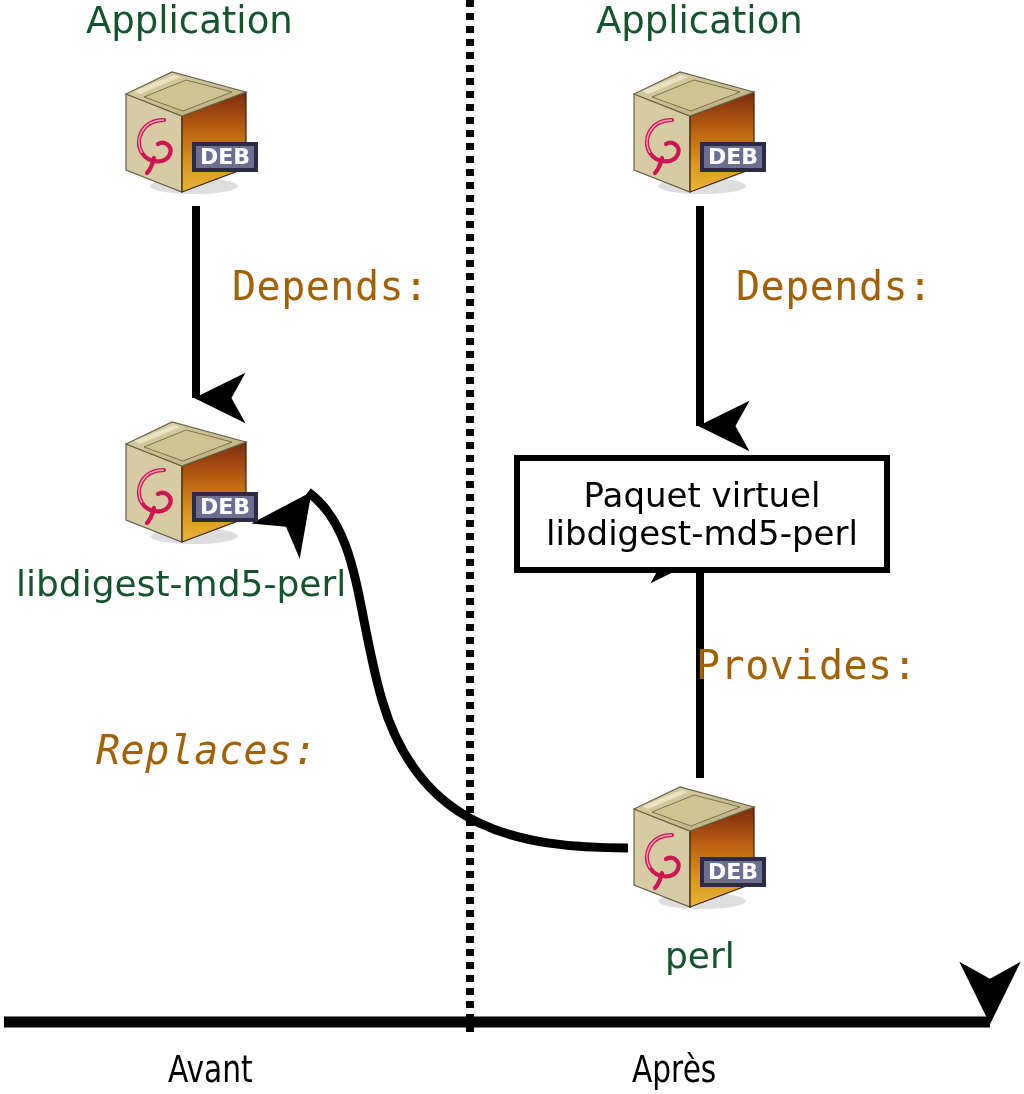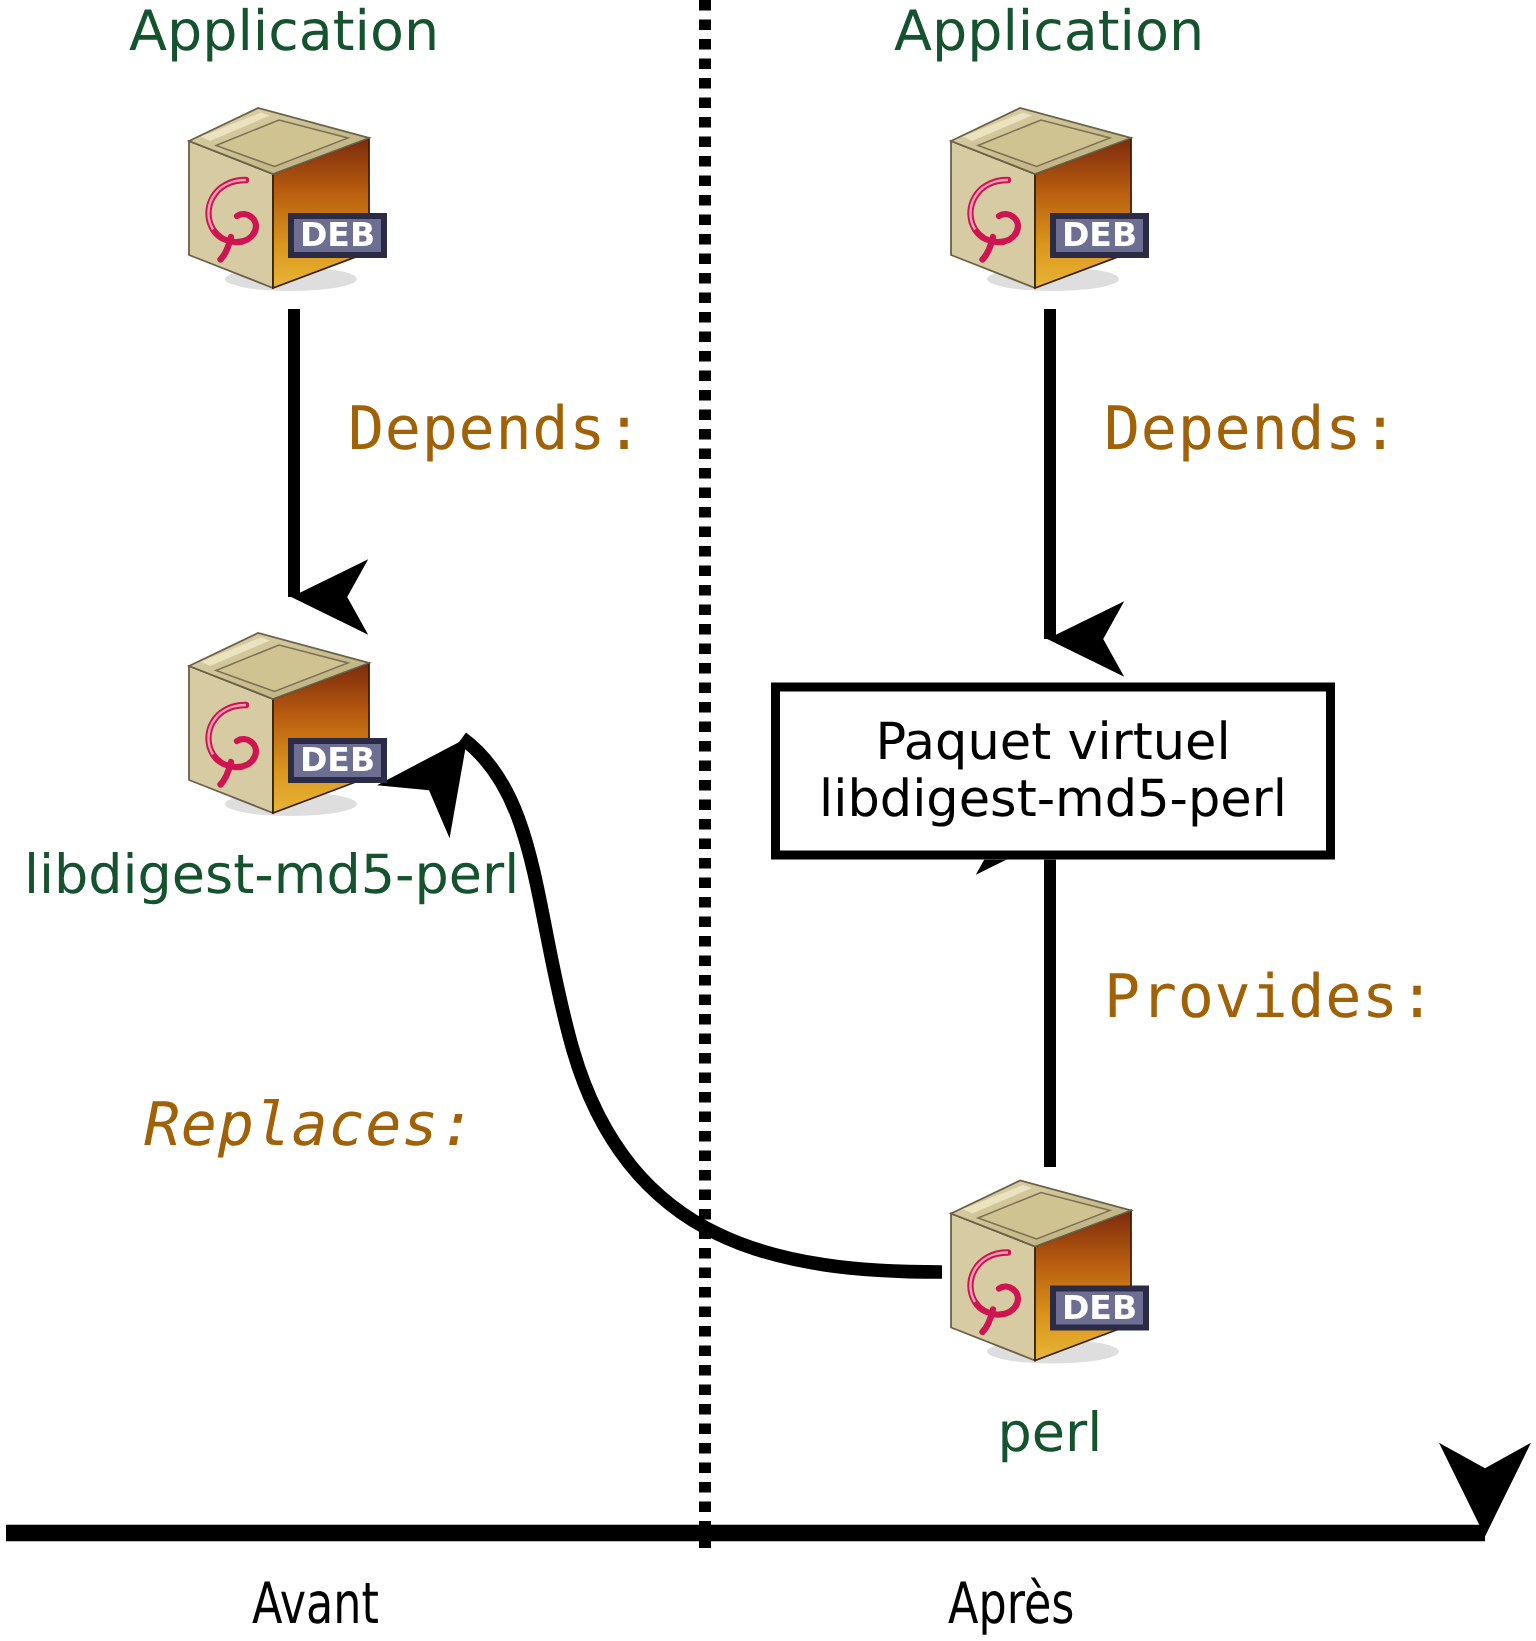--- a/index.html
+++ b/index.html
@@ -53,21 +53,21 @@
     line-height: 1.0;
     transform: scaleX(0.78);
     transform-origin: left top;
   }
 
   .app-title-left  { left: 86px;  top: 2px; }
   .app-title-right { left: 596px; top: 2px; }
 
   .depends-left  { left: 232px; top: 266px; }
   .depends-right { left: 736px; top: 266px; }
-  .provides      { left: 736px; top: 645px; }
+  .provides      { left: 696px; top: 645px; }
   .replaces      { left: 96px;  top: 730px; font-style: italic; }
   .conflicts     { left: 96px;  top: 795px; }
 
   .pkgname-left  { left: 16px;  top: 566px; font-size: 36px; }
   .pkgname-perl  { left: 665px; top: 938px; font-size: 36px; }
 
   .axis-avant { left: 168px; top: 1050px; }
   .axis-apres { left: 632px; top: 1050px; }
 
   

